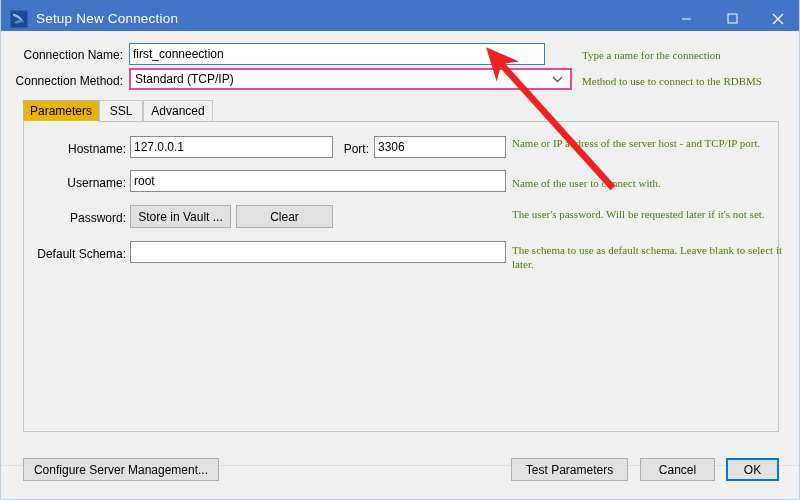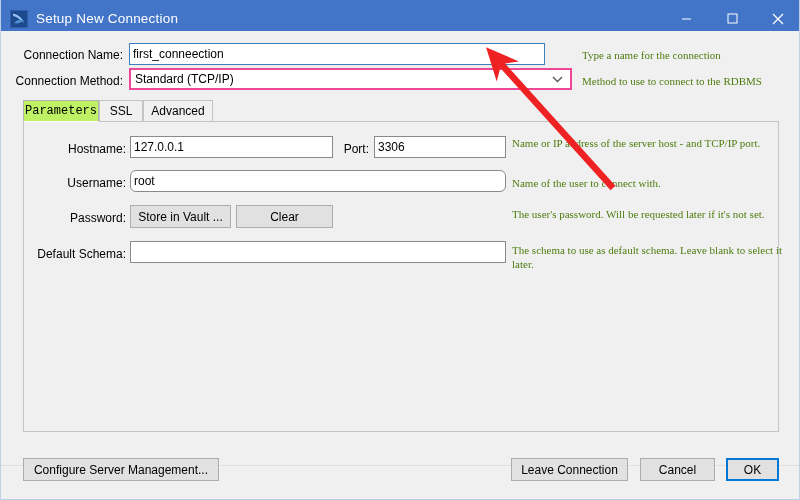--- a/index.html
+++ b/index.html
@@ -145,26 +145,25 @@
     display: flex;
     align-items: center;
     justify-content: center;
     padding: 0 9px;
     color: #000;
     background: #f0f0f0;
     border: 1px solid #c4c4c4;
     border-bottom: none;
   }
   .tab.active {
-    background: #bef264;
+    background: #eab308;
     border: 1px solid #b2b2b2;
     border-bottom: 1px solid #ffffff;
     z-index: 3;
     height: 22px;
-    font-family: Liberation Mono, monospace;
   }
 
   #tabpanel {
     position: absolute;
     left: 22px;
     top: 90px;
     width: 756px;
     height: 311px;
     box-sizing: border-box;
     background: #f0f0f0;
@@ -271,36 +270,36 @@
 
     <div class="row-label" style="left:40px; top:111px; width:85px;">Hostname:</div>
     <input class="txt" type="text" style="left: 129px; top: 105px; width: 203px;" value="127.0.0.1">
 
     <div class="row-label" style="left:336px; top:111px; width:32px;">Port:</div>
     <input class="txt" type="text" style="left: 373px; top: 105px; width: 132px;" value="3306">
 
     <div class="hint" style="left:511px; top:105px; width:280px;">Name or IP address of the server host - and TCP/IP port.</div>
 
     <div class="row-label" style="left:40px; top:145px; width:85px;">Username:</div>
-    <input class="txt" type="text" style="left: 129px; top: 139px; width: 376px; border-radius: 6px;" value="root">
+    <input class="txt" type="text" style="left: 129px; top: 139px; width: 376px;" value="root">
     <div class="hint" style="left:511px; top:145px; width:280px;">Name of the user to connect with.</div>
 
     <div class="row-label" style="left:40px; top:180px; width:85px;">Password:</div>
     <div class="btn" style="left:129px; top:174px; width:101px;">Store in Vault ...</div>
     <div class="btn" style="left:235px; top:174px; width:97px;">Clear</div>
     <div class="hint" style="left:511px; top:176px; width:285px;">The user's password. Will be requested later if it's not set.</div>
 
     <div class="row-label" style="left:22px; top:216px; width:103px;">Default Schema:</div>
     <input class="txt" type="text" style="left: 129px; top: 210px; width: 376px;" value="">
     <div class="hint" style="left:511px; top:212px; width:285px;">The schema to use as default schema. Leave blank to select it later.</div>
 
     <div id="footer-sep"></div>
 
     <div class="btn" style="left:22px; top:427px; width:196px;">Configure Server Management...</div>
-    <div class="btn" style="left:510px; top:427px; width:117px;">Leave Connection</div>
+    <div class="btn" style="left:510px; top:427px; width:117px;">Test Parameters</div>
     <div class="btn" style="left:639px; top:427px; width:75px;">Cancel</div>
     <div class="btn default" style="left:725px; top:427px; width:53px;">OK</div>
 
   </div>
 
   <svg id="annotation" viewBox="0 0 800 500">
     <defs>
       <marker id="arrowhead" markerWidth="5.2" markerHeight="5.2" refX="3.4" refY="2.6" orient="auto">
         <path d="M0,0.3 L5,2.6 L0,4.9 L1.5,2.6 Z" fill="#ee2222"></path>
       </marker>

